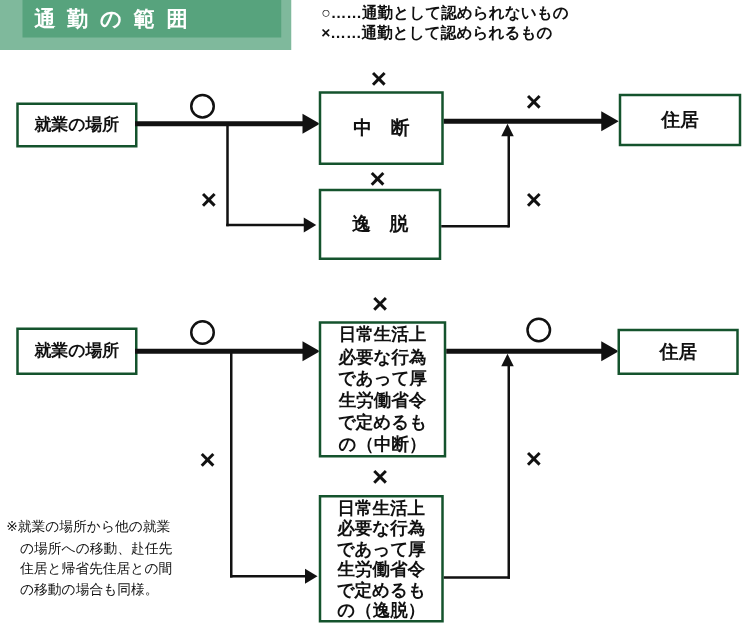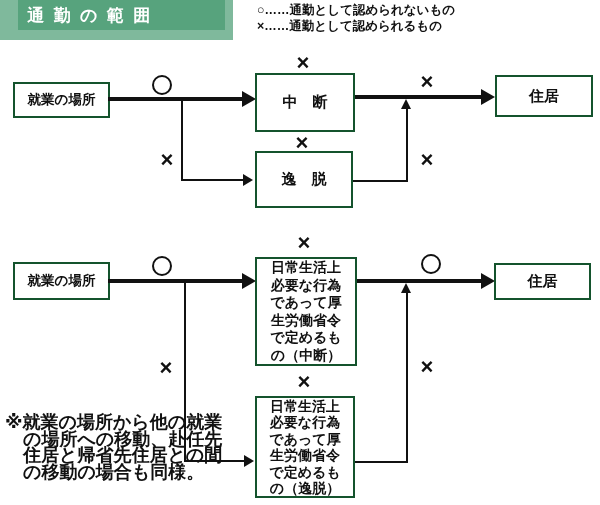--- a/index.html
+++ b/index.html
@@ -37,22 +37,22 @@
   .ah-r-sm{width:0;height:0;border-top:6px solid transparent;border-bottom:6px solid transparent;border-left:10px solid #111;}
   .ah-up{width:0;height:0;border-left:5.5px solid transparent;border-right:5.5px solid transparent;border-bottom:10px solid #111;}
   
   .circle{width:20px;height:20px;border:2.5px solid #111;border-radius:50%;background:#fff;box-sizing:border-box;}
   .xmark{
     width:24px;height:24px;display:flex;align-items:center;justify-content:center;
     font-weight:bold;font-size:22px;line-height:24px;
   }
   
   .note{
-    left:5px;top:414px;width:235px;font-size:18px;line-height:16.5px;
-    font-weight:700;white-space:pre-line;
+    left:5px;top:414px;width:235px;font-size:11px;line-height:16.5px;
+    font-weight:400;white-space:pre-line;
   }
 </style>
 </head>
 <body>
 
 <div class="abs hdr-light"></div>
 <div class="abs hdr-dark">
   <span class="hdr-title">通勤の範囲</span>
 </div>
 

